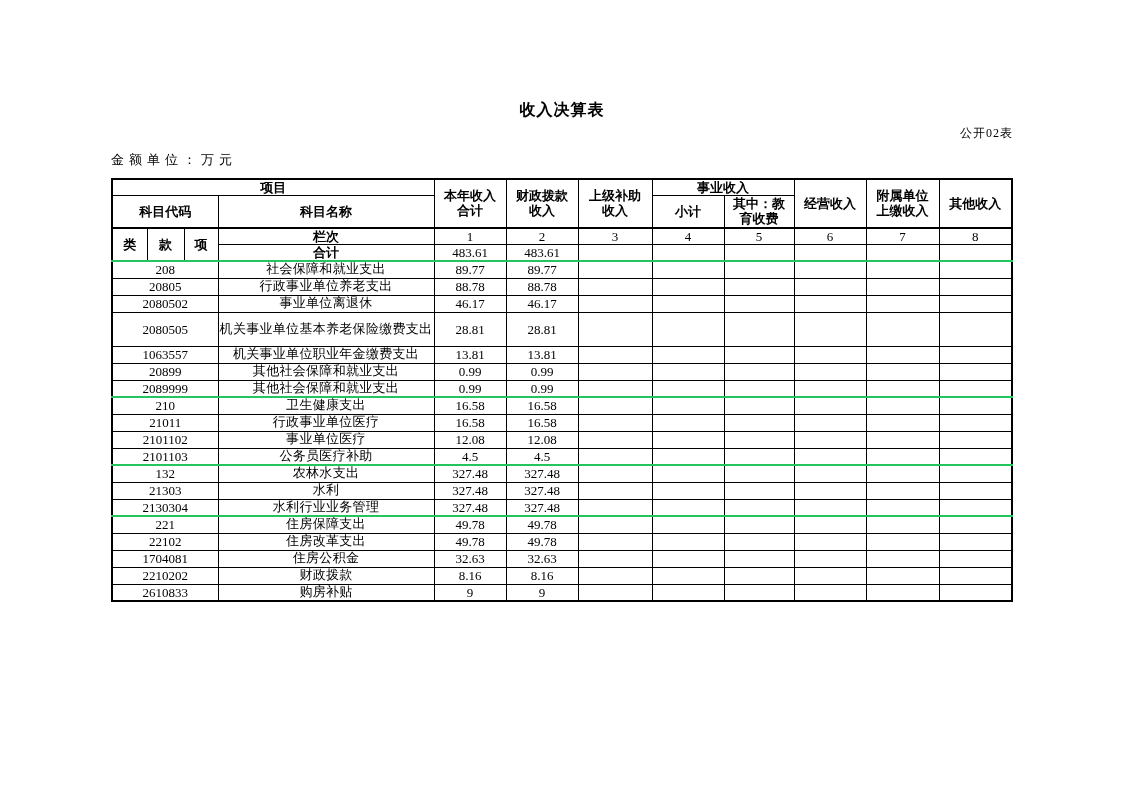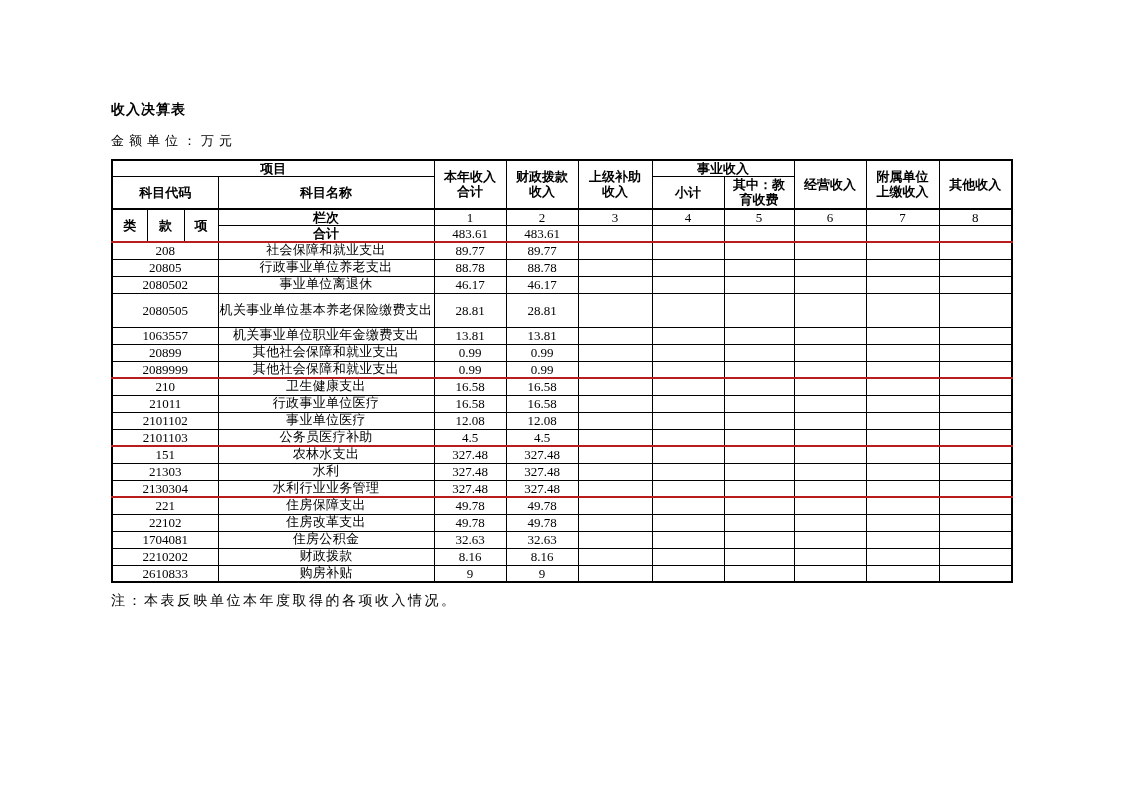--- a/index.html
+++ b/index.html
@@ -13,21 +13,22 @@
     overflow: hidden;
   }
   .content {
     position: absolute;
     left: 111px;
     top: 0;
     width: 902px;
   }
   .doc-title {
     margin-top: 98px;
-    font-size: 14px;
+    text-align: center;
+    font-size: 16px;
     font-weight: bold;
     letter-spacing: 1px;
     height: 24px;
     line-height: 24px;
   }
   .form-no {
     text-align: right;
     font-size: 12px;
     letter-spacing: 1px;
     margin-top: 3px;
@@ -61,38 +62,39 @@
     white-space: pre-line;
   }
   tr.h1 { height: 14px; }
   tr.h2 { height: 32px; }
   tr.h3 { height: 15px; }
   tr.h4 { height: 17px; }
   tbody.data tr { height: 17px; }
   tbody.data tr.tall { height: 34px; }
   .hd { font-weight: bold; }
   tr.h3 td { border-top: 2px solid #000; }
-  tbody.data tr.cat td { border-top: 2px solid #b91c1c; }
+  tbody.data tr.cat td { border-top: 2px solid #22c55e; }
   td.code { text-align: left; padding-left: 2px; }
   td.name { text-align: left; padding-left: 3px; letter-spacing: 0.3px; font-family: Liberation Mono, monospace; }
   .note {
     margin-top: 8px;
     font-size: 14px;
     letter-spacing: 2.5px;
     height: 20px;
     line-height: 20px;
   }
 </style>
 </head>
 <body>
 
 <div class="page">
   <div class="content">
 
     <div class="doc-title">收入决算表</div>
+    <div class="form-no">公开02表</div>
 
     <div class="unit-row">
       <span>金额单位：万元</span>
     </div>
 
     <table class="income">
       <colgroup>
         <col style="width:35px">
           <col style="width:37px">
           <col style="width:34px">
@@ -281,21 +283,21 @@
             <td class="num">4.5</td>
             <td class="num">4.5</td>
             <td class="num"></td>
             <td class="num"></td>
             <td class="num"></td>
             <td class="num"></td>
             <td class="num"></td>
             <td class="num"></td>
           </tr>
           <tr class="cat">
-            <td colspan="3" class="code">151</td>
+            <td colspan="3" class="code">132</td>
             <td class="name">农林水支出</td>
             <td class="num">327.48</td>
             <td class="num">327.48</td>
             <td class="num"></td>
             <td class="num"></td>
             <td class="num"></td>
             <td class="num"></td>
             <td class="num"></td>
             <td class="num"></td>
           </tr>
@@ -379,16 +381,15 @@
             <td class="num"></td>
             <td class="num"></td>
             <td class="num"></td>
             <td class="num"></td>
             <td class="num"></td>
             <td class="num"></td>
           </tr>
         </tbody>
     </table>
 
-    <div class="note">注：本表反映单位本年度取得的各项收入情况。</div>
 
   </div>
 </div>
 
 </body></html>

